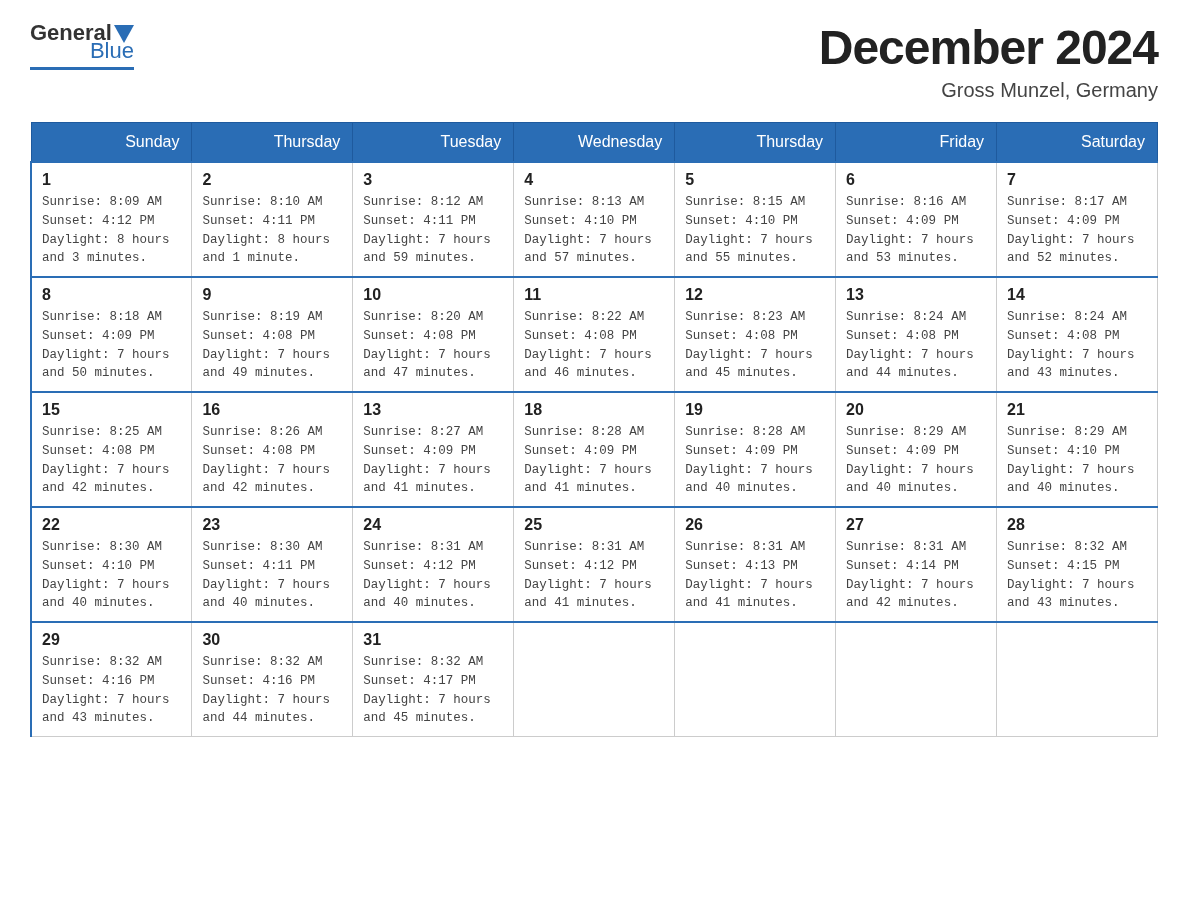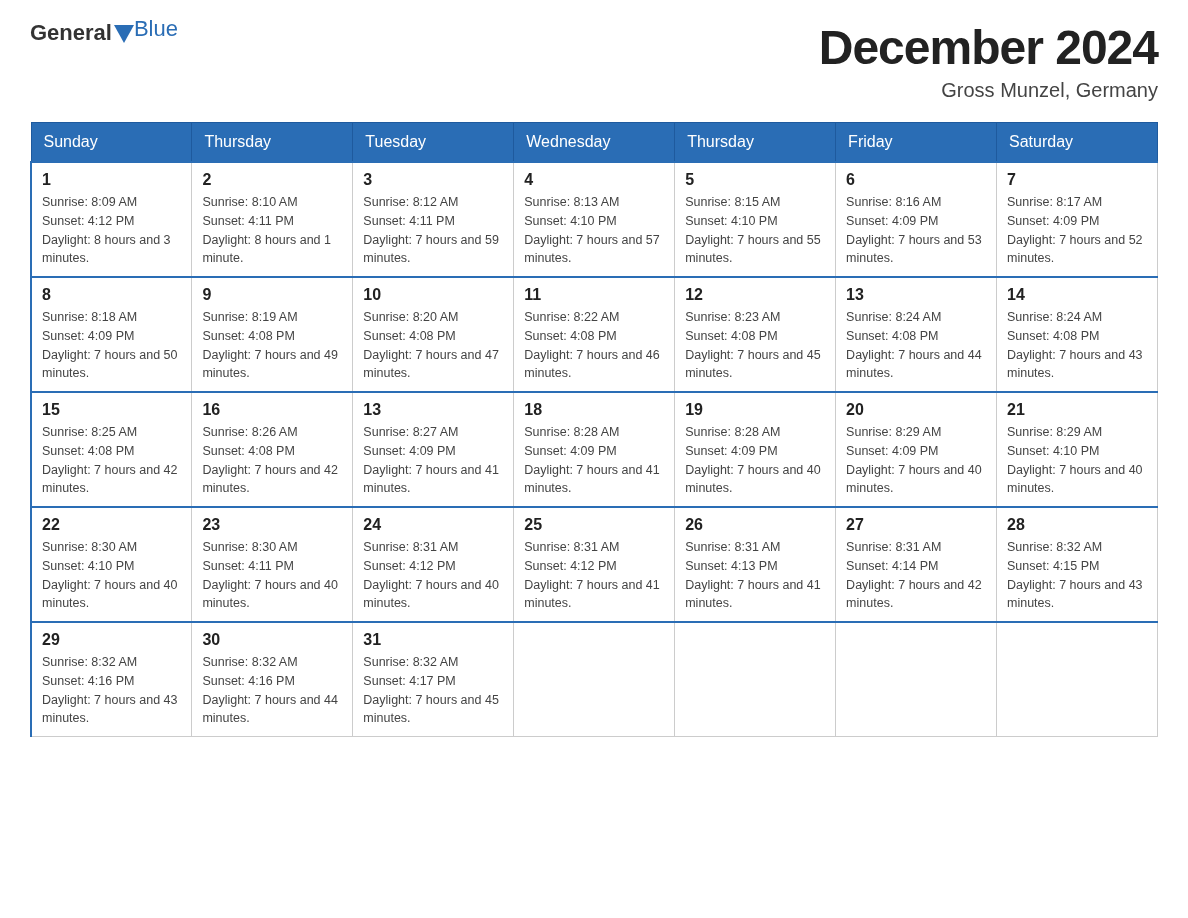--- a/index.html
+++ b/index.html
@@ -11,22 +11,22 @@
       padding: 20px 30px;
     }
     .header {
       display: flex;
       justify-content: space-between;
       align-items: flex-start;
       margin-bottom: 20px;
     }
     .logo {
       display: flex;
-      flex-direction: row;
-      align-items: center;
+      flex-direction: column;
+      align-items: flex-end;
     }
     .logo-text {
       display: flex;
       align-items: center;
       font-size: 22px;
       font-weight: bold;
       color: #333;
     }
     .logo-general { color: #333; font-size: 22px; font-weight: bold; }
     .logo-blue { color: #2a6db5; font-size: 22px; font-weight: normal; }
@@ -62,21 +62,21 @@
     }
     .calendar {
       width: 100%;
       border-collapse: collapse;
       border: 1px solid #ccc;
     }
     .calendar th {
       background-color: #2a6db5;
       color: white;
       padding: 10px 12px;
-      text-align: left;
+      text-align: right;
       font-size: 16px;
       font-weight: normal;
       border: 1px solid #1e5a9e;
     }
     .calendar td {
       vertical-align: top;
       padding: 8px 10px;
       border: 1px solid #ccc;
       width: 14.28%;
       min-height: 100px;
@@ -91,20 +91,21 @@
       font-size: 16px;
       font-weight: bold;
       color: #222;
       display: block;
       margin-bottom: 4px;
     }
     .day-info {
       font-size: 12.5px;
       color: #444;
       line-height: 1.5;
+      font-family: Liberation Mono, monospace;
     }
     .week-row td {
       border-top: 2px solid #2a6db5;
     }
     .empty-cell {
       background: #f9f9f9;
     }
   </style>
 </head>
 <body>

